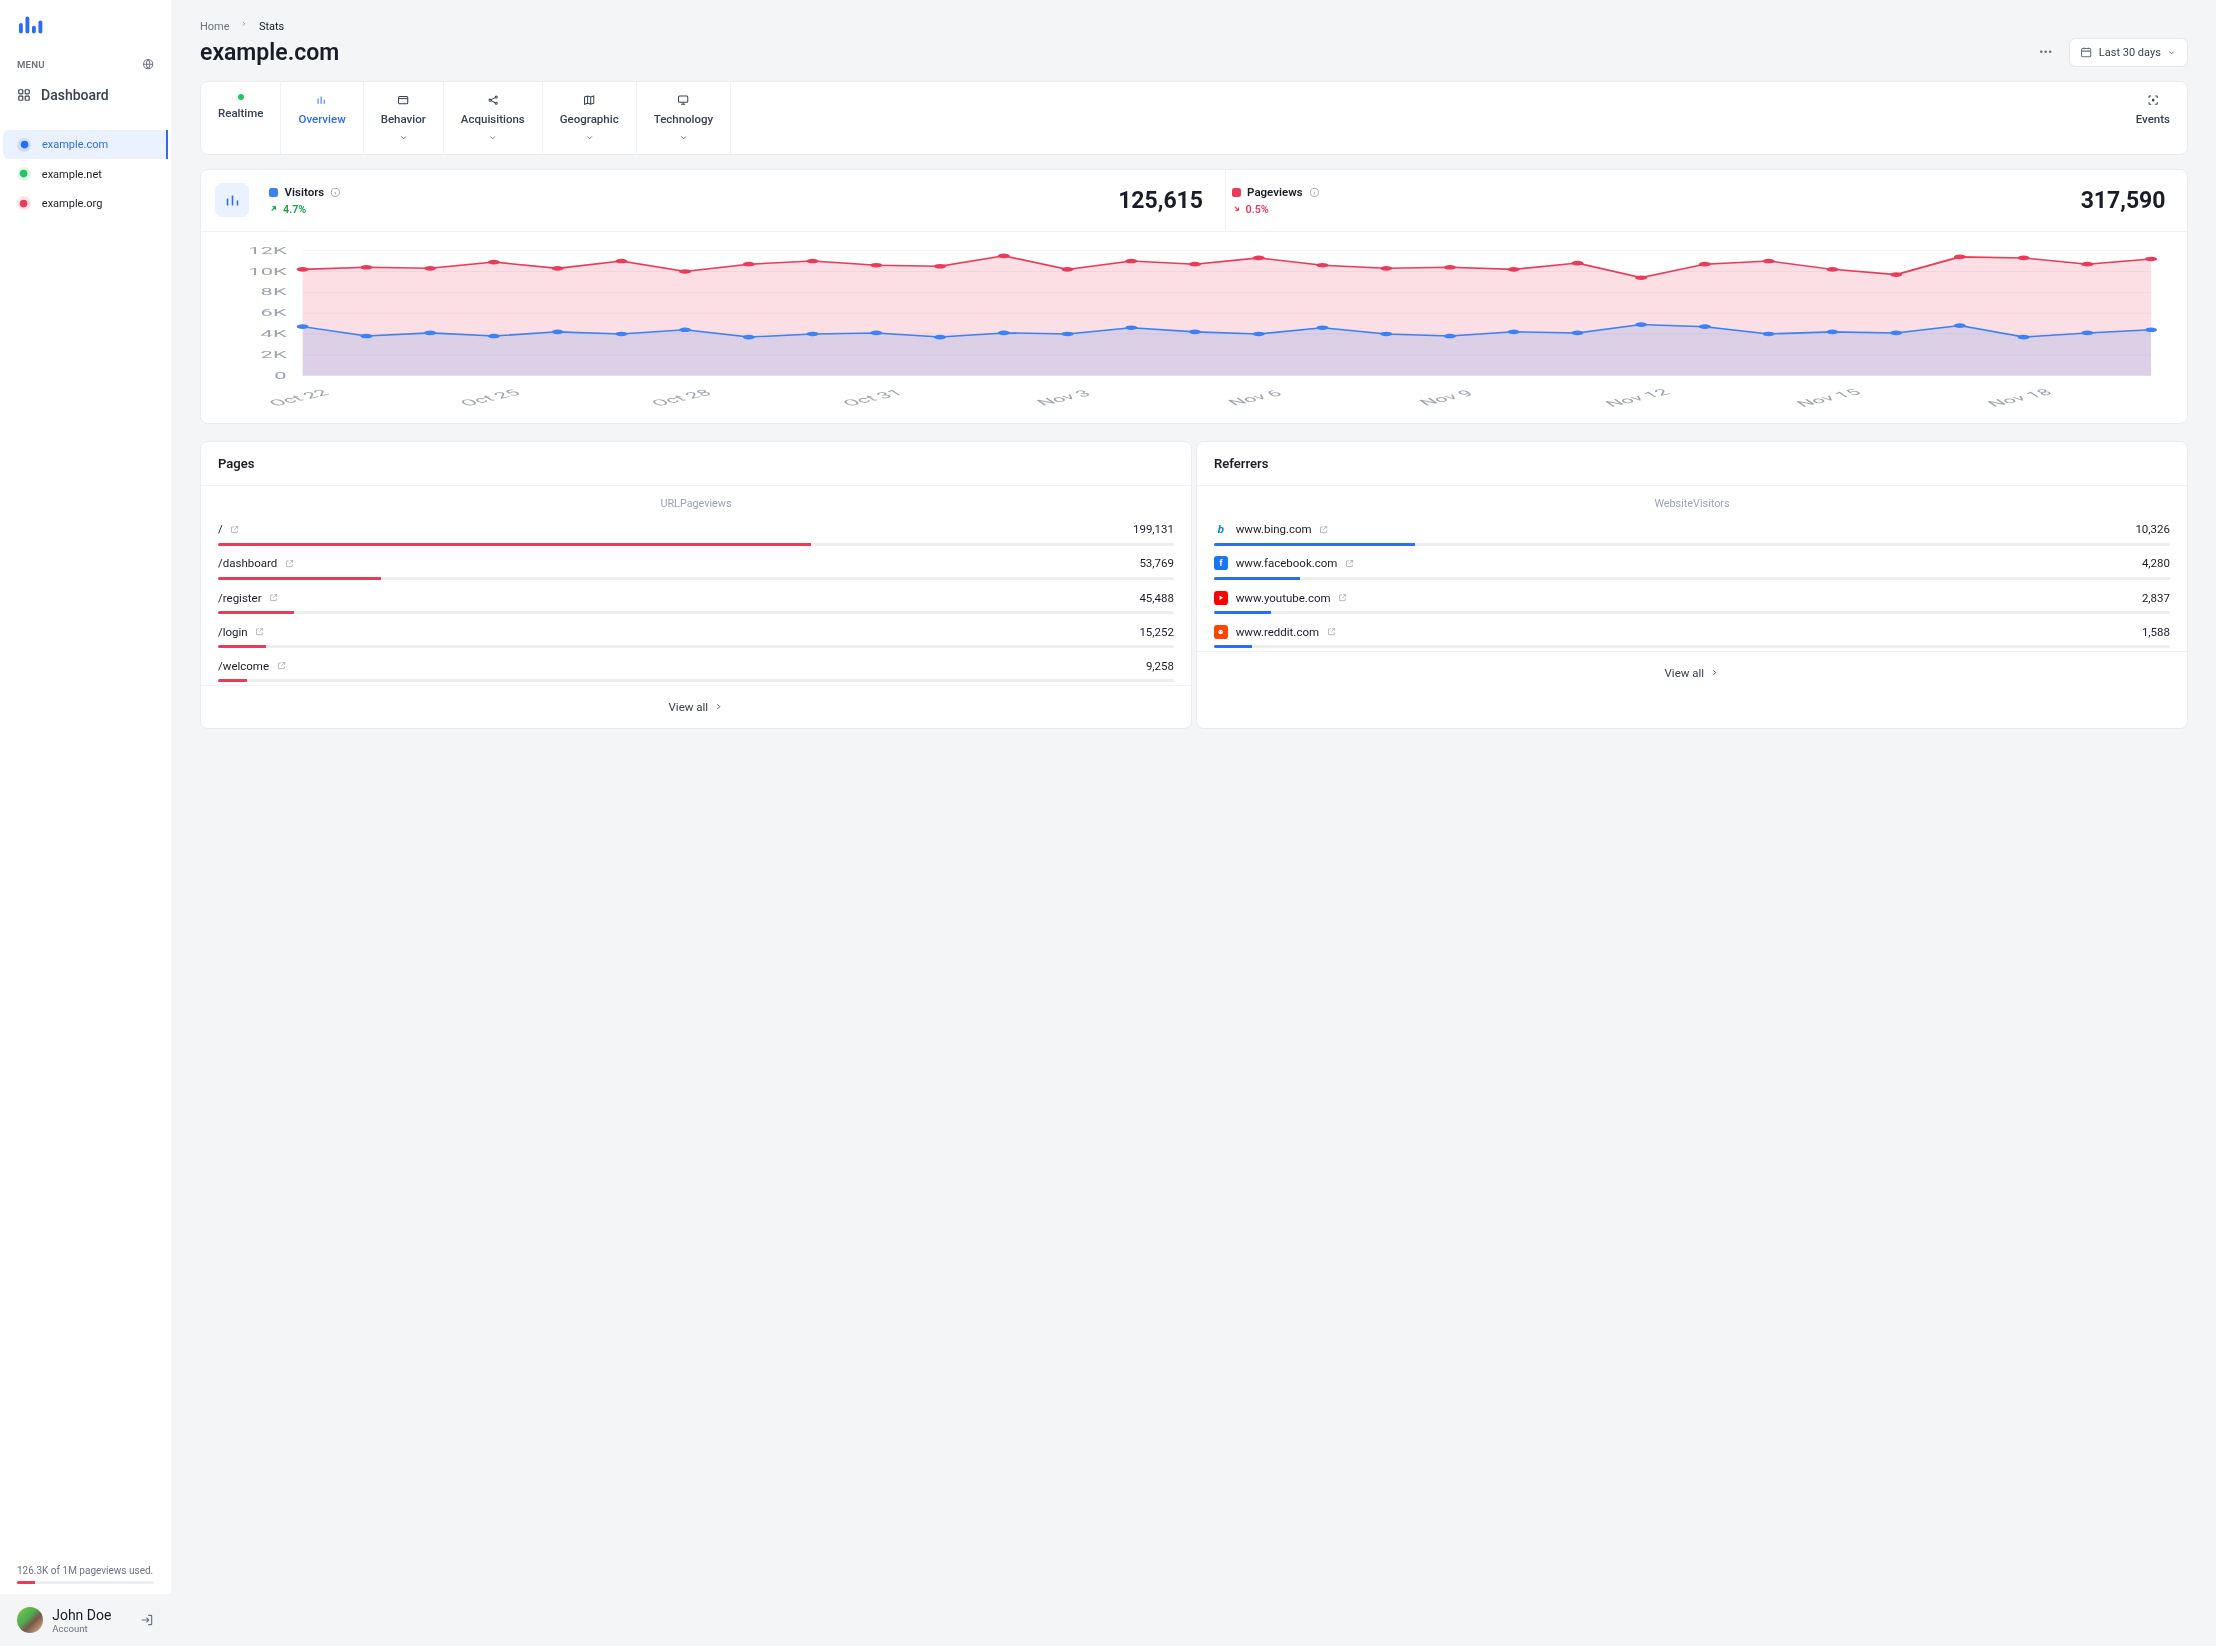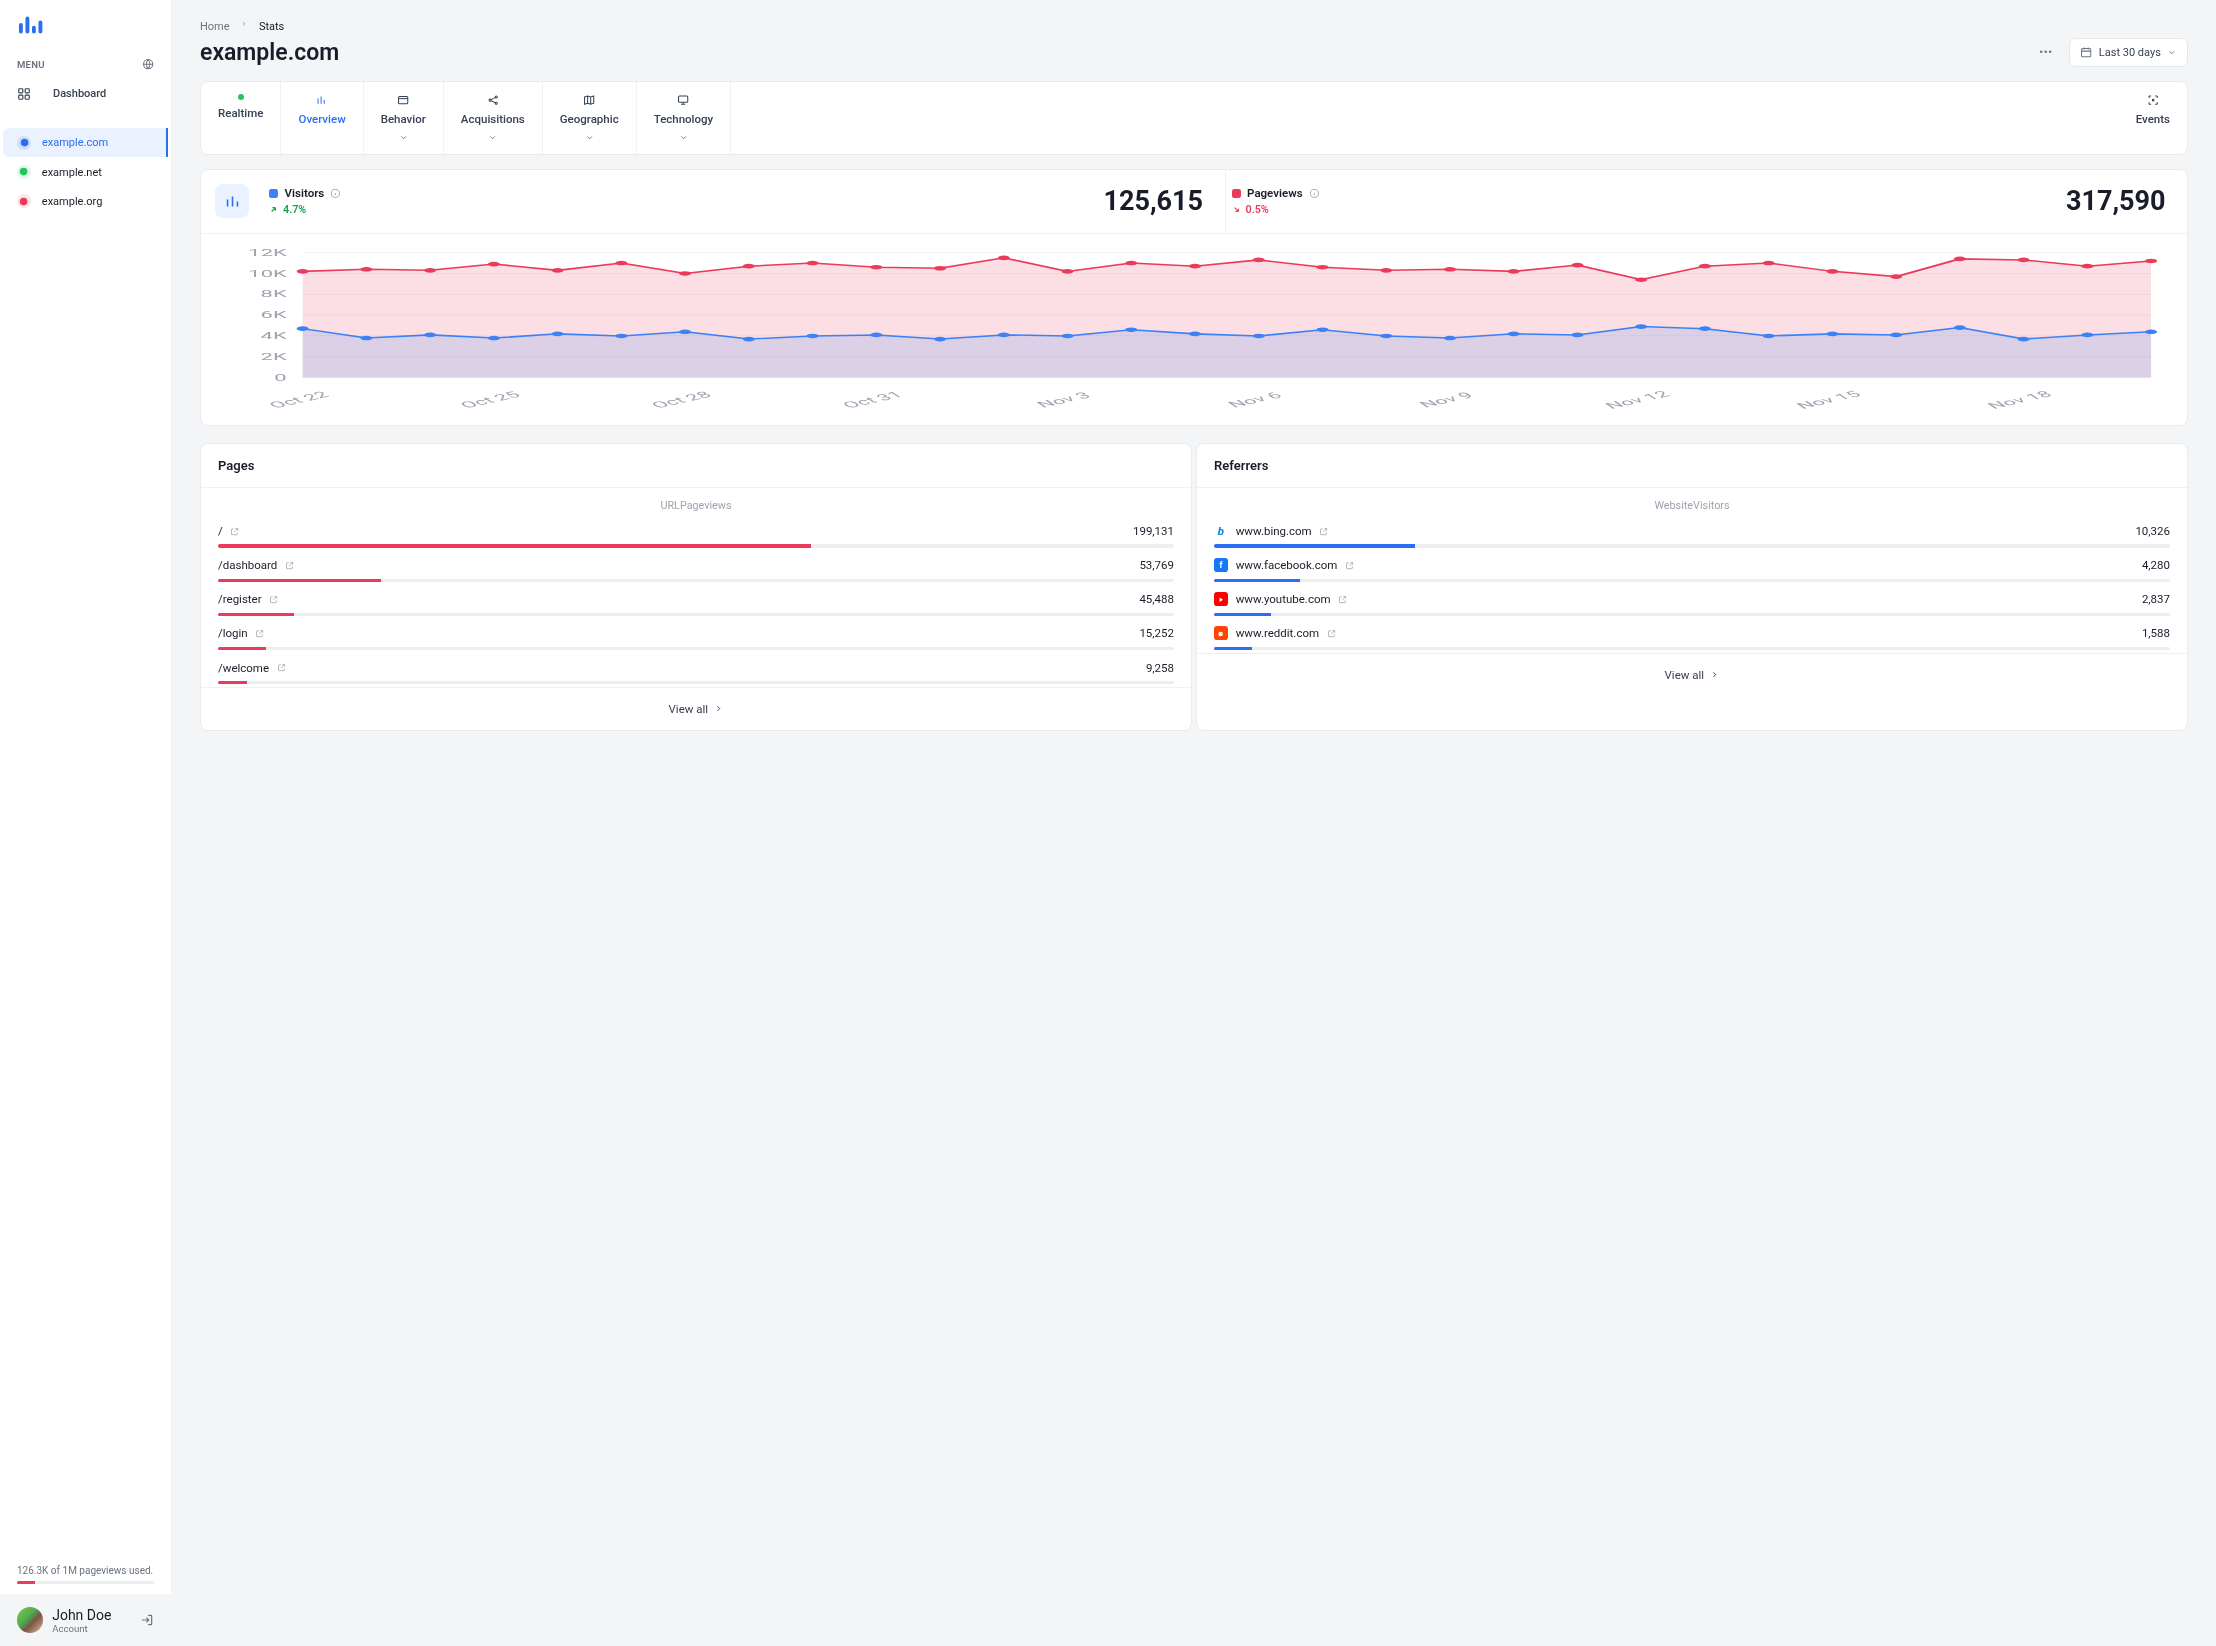--- a/index.html
+++ b/index.html
@@ -21,23 +21,23 @@
   }
   .logo { padding: 14px 17px 6.2px; }
   .logo svg { width: 26px; height: 26px; }
   .menu-header {
     display: flex; align-items: center; justify-content: space-between;
     padding: 12.3px 17px 7.7px;
     color: #6b7280; font-size: 9.6px; font-weight: 600; letter-spacing: 0.2px;
   }
   .globe-icon { width: 12.3px; height: 12.3px; color: #6b7280; cursor: pointer; }
   .nav-item {
-    display: flex; align-items: center; gap: 22px;
+    display: flex; align-items: center; gap: 10px;
     padding: 8.5px 17px;
-    color: #374151; font-size: 11px; font-weight: 500;
+    color: #374151; font-size: 14px; font-weight: 500;
     cursor: pointer;
   }
   .nav-item .icon { width: 14px; height: 14px; display: flex; align-items:center; justify-content:center; }
   .sites-group { margin-top: 18.5px; }
   .site-item {
     display: flex; align-items: center; gap: 10.8px;
     padding: 7.7px 17px; font-size: 11px; cursor: pointer;
     border-radius: 0; position: relative;
   }
   .site-item.active {
@@ -115,21 +115,21 @@
     padding:15.4px 21.5px 15.4px 6.2px; border-right:0.8px solid #f0f1f4;
   }
   .metric:last-child { border-right:none; }
   .metric-left { display:flex; flex-direction:column; gap:3.1px; }
   .metric-label-row { display:flex; align-items:center; gap:6.2px; font-size:11.5px; font-weight:600; }
   .metric-dot { width:9.2px;height:9.2px;border-radius:2.3px; }
   .metric-label-row .info { width:10.8px;height:10.8px;color:#9ca3af; }
   .metric-change { display:flex; align-items:center; gap:4.6px; font-size:10.8px; font-weight:600; }
   .metric-change.up { color:#16a34a; }
   .metric-change.down { color:#eb3b5a; }
-  .metric-value { font-size:27px; font-weight:700; }
+  .metric-value { font-size:23px; font-weight:700; }
 
   .chart-wrap { padding: 14px 20px 15.4px 14px; }
 
   
   .grid2 {
     display:grid; grid-template-columns:1fr 1fr; gap:4px;
   }
   .table-card .thead {
     padding:14px 17px; font-size:13px; font-weight:600; border-bottom:0.8px solid #f0f1f4;
   }

